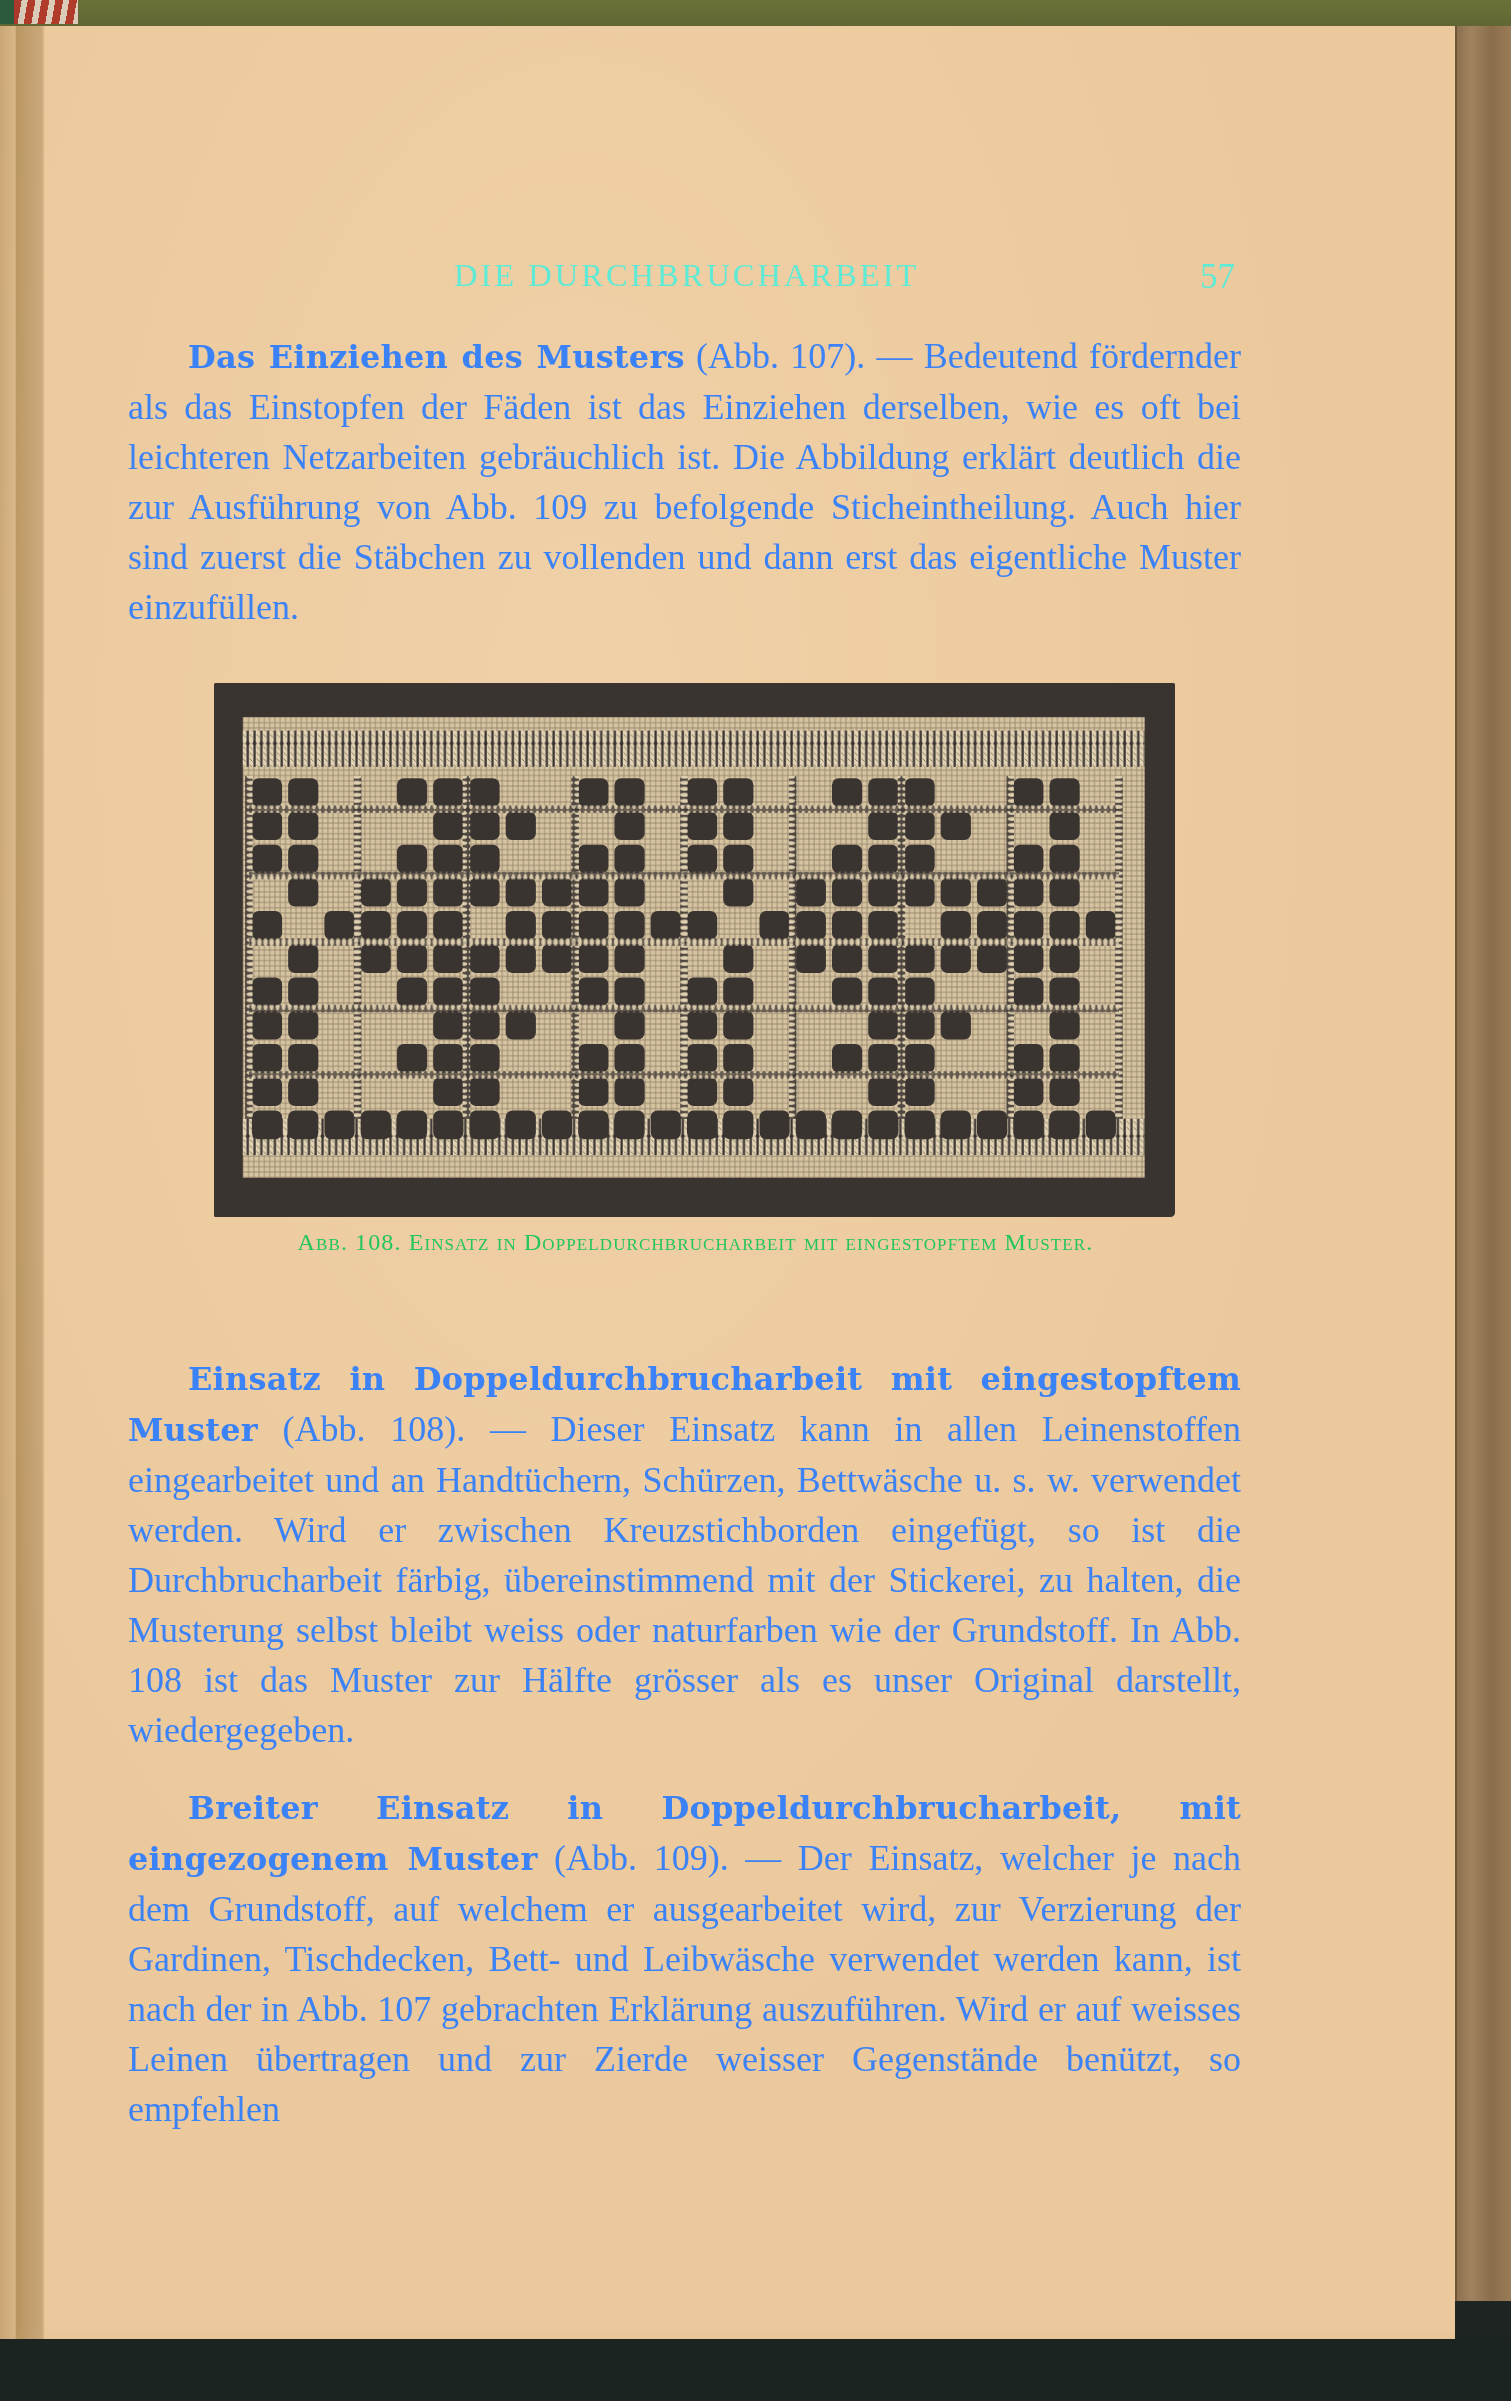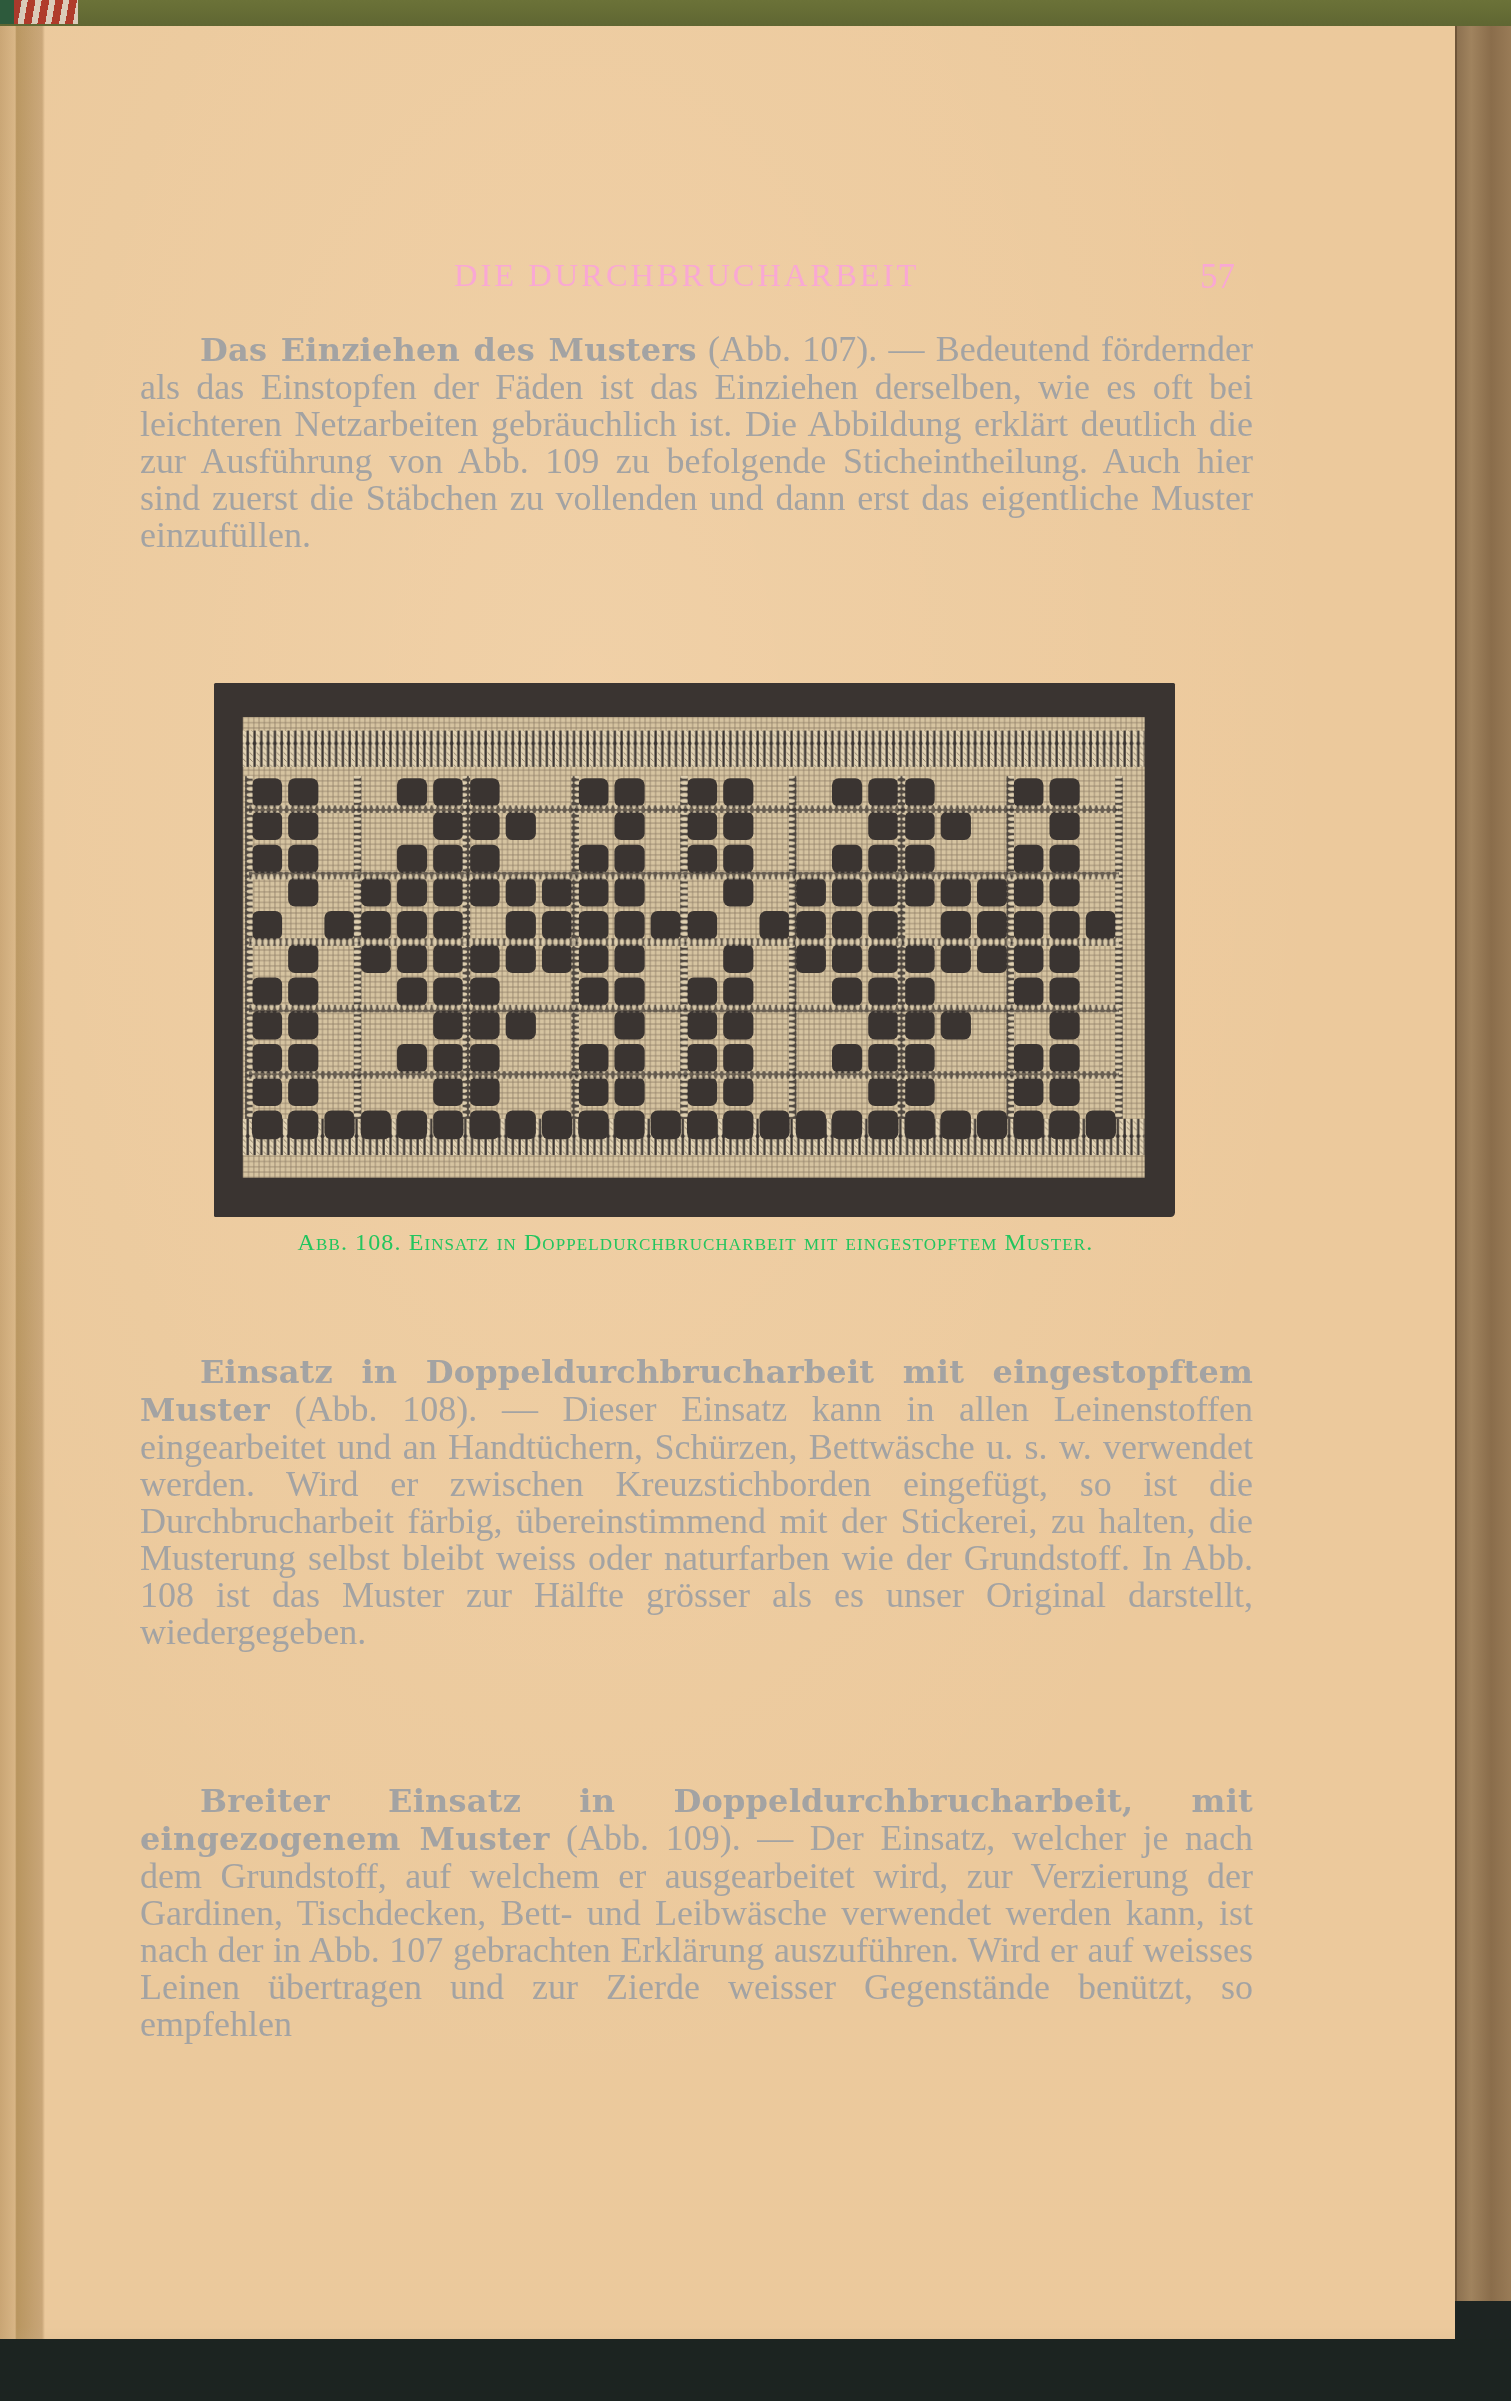--- a/index.html
+++ b/index.html
@@ -38,34 +38,34 @@
     background: linear-gradient(90deg, #8d7150 0, #a0835e 25%, #8a6d4b 60%, #9b7d58 100%);
     border-left: 2.3px solid #6f5538;
   }
   .bottom-dark {
     position: absolute; left: 0; top: 2339px; width: 1512px; height: 62px;
     background: #1c2421;
   }
 
   .running-head {
     position: absolute; top: 257px; left: 0; width: 1455px; height: 45px;
-    color: #f9a8d4;
+    color: #5eead4;
     text-align: center;
   }
   .running-title {
     position: absolute; left: 454px; top: 0; font-size: 32.5px; letter-spacing: 3px;
     font-family: "Liberation Serif", serif;
   }
   .page-number {
     position: absolute; left: 1200px; top: 0; font-size: 35px;
   }
 
   .text-block {
-    position: absolute; left: 140px; width: 1113px;
-    color: #a3a3a3; font-size: 36px; line-height: 37px;
+    position: absolute; left: 128px; width: 1113px;
+    color: #3b82f6; font-size: 36px; line-height: 50px;
     text-align: justify; text-align-last: auto;
   }
   .text-block p { margin: 0; text-indent: 60px; }
   .lead { font-family: "DejaVu Serif", serif; font-weight: bold; font-size: 32px; letter-spacing: 0.2px; }
   .p1 { top: 331px; }
   .p2 { top: 1353px; }
   .p3 { top: 1782px; }
   .p2 p, .p3 p { margin-bottom: 0; }
 
   .figure {

